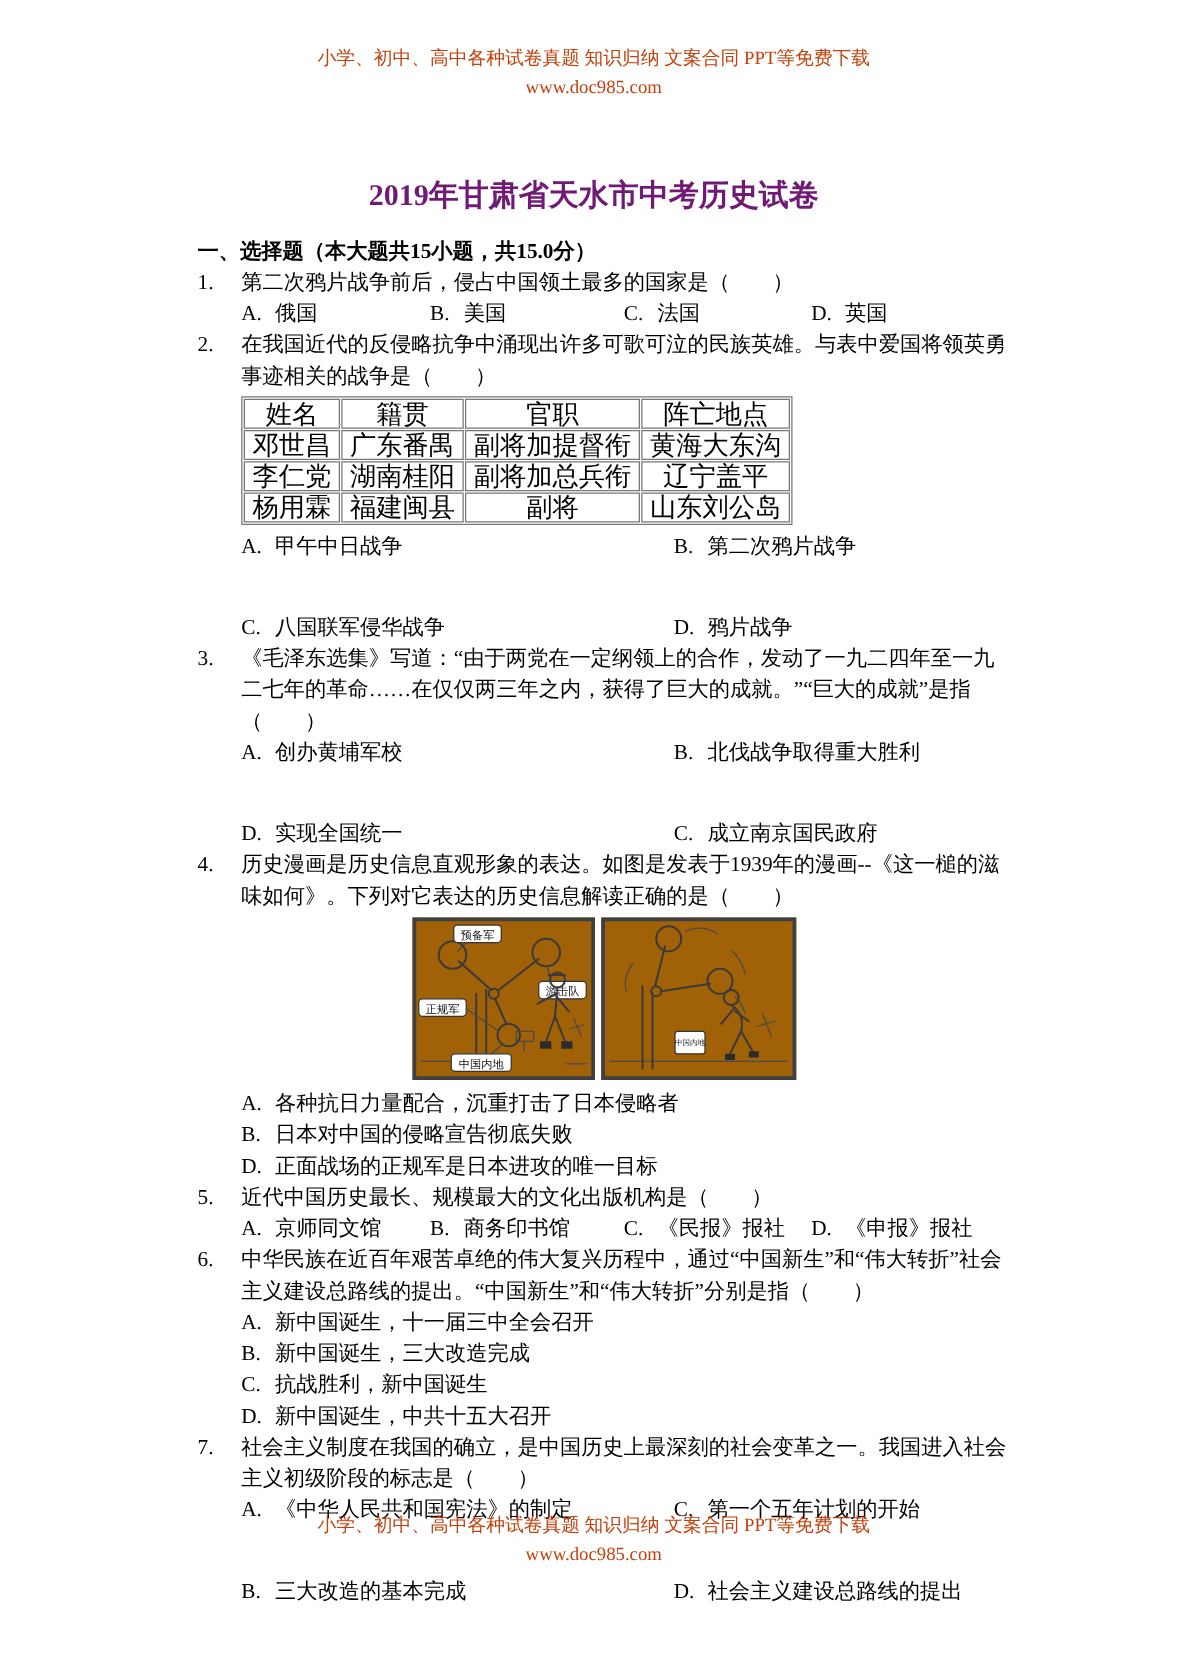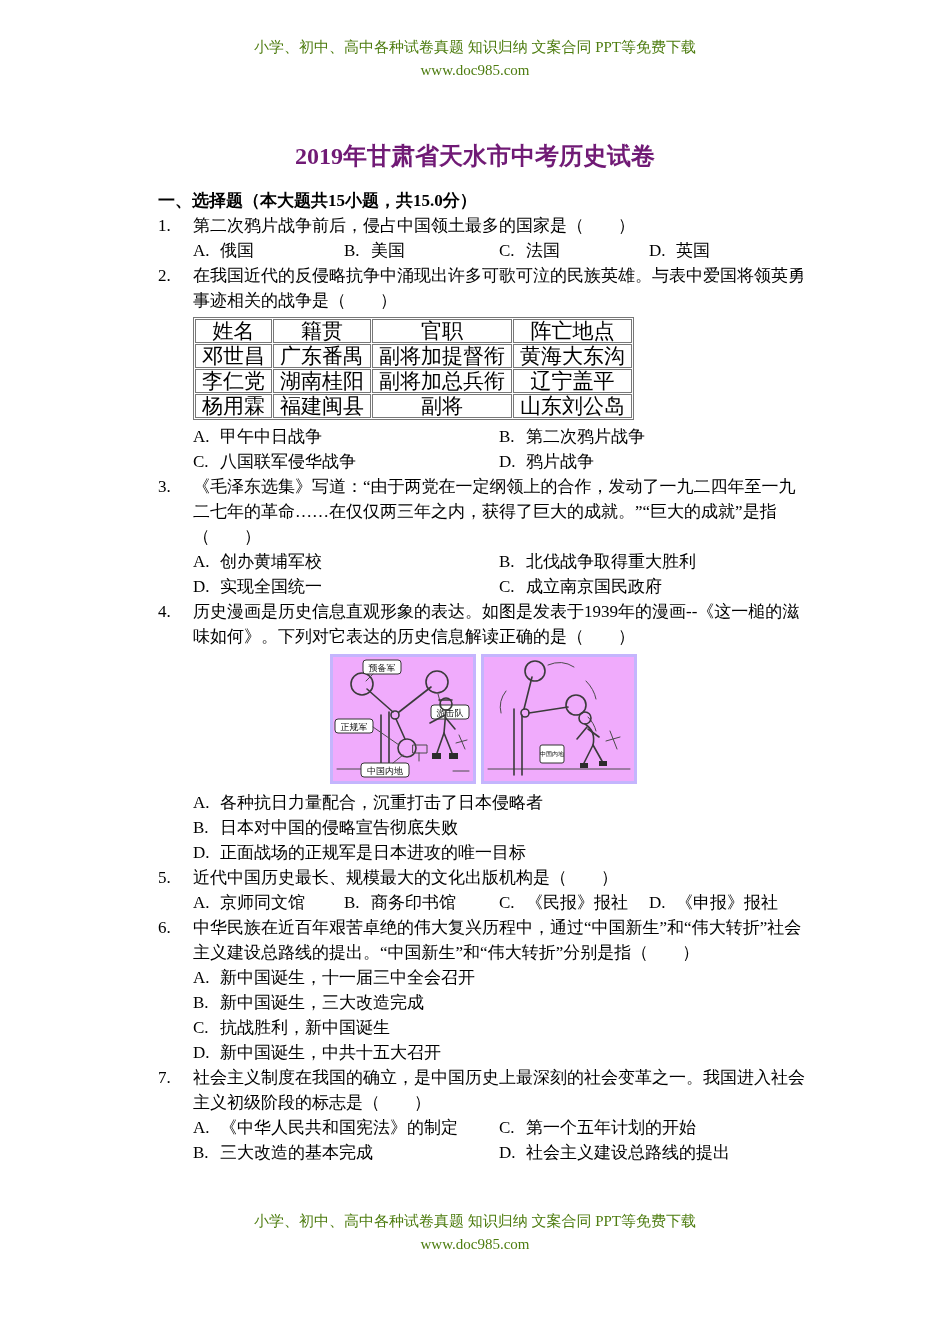--- a/index.html
+++ b/index.html
@@ -3,49 +3,49 @@
 <meta charset="utf-8">
 <style>
   html,body { margin:0; padding:0; background:#fff; }
   .page {
     position:relative; width:950px; height:1344px; background:#ffffff;
     font-family:"Liberation Serif","DejaVu Serif",serif; color:#000;
     overflow:hidden;
   }
   .doc-header, .doc-footer {
     position:absolute; left:0; right:0; text-align:center;
-    font-size:15px; line-height:23px; color:#4d7c0f;
+    font-size:15px; line-height:23px; color:#c2410c;
   }
   .doc-header { top:36px; }
   .doc-footer { top:1210px; }
   .doc-title {
     position:absolute; top:140px; left:0; right:0; margin:0;
     text-align:center; font-size:24px; font-weight:bold; color:#701a75;
   }
   .content {
     position:absolute; top:188px; left:158px; width:648px;
     font-size:17px; line-height:25px;
   }
   .section-heading { font-weight:bold; }
   .q { position:relative; padding-left:35px; }
   .q-num { position:absolute; left:0; top:0; }
   .opts1 { padding-left:35px; }
-  .opts2 { display:grid; grid-template-columns:306px 1fr; padding-left:35px; }
+  .opts2 { display:grid; grid-template-columns:306px 1fr; padding-left:35px;gap:40px; }
   .opts4 { display:grid; grid-template-columns:151px 155px 150px 1fr; padding-left:35px; }
   .opt-label { display:inline-block; min-width:27px; }
   .data-table {
     border-collapse:separate; border-spacing:1px;
     border:1px solid #777; margin:4px 0 4px 35px;
   }
   .data-table th, .data-table td {
     border:1px solid #777; padding:0 6px; height:22px; line-height:22px;
     text-align:center; font-weight:normal; font-size:21px; white-space:nowrap;
   }
   .comic { display:flex; gap:5px; margin:5px 0 6px 172px; }
-  .panel { border:3px solid #c4b5fd; background:#f0abfc; font-size:0; }
+  .panel { border:3px solid #404040; background:#a16207; font-size:0; }
   .panel svg { display:block; }
   .comic-label-box { fill:#fff; stroke:#333; stroke-width:1; }
   .comic-label { font-size:9px; fill:#111; text-anchor:middle;
     font-family:"Liberation Serif","DejaVu Serif",serif; }
   .sign-label { font-size:6px; fill:#111; text-anchor:middle; }
   .ink { stroke:#3a3a3a; fill:none; stroke-width:1.6; stroke-linecap:round; }
   .ink-thin { stroke:#4a4a4a; fill:none; stroke-width:1; stroke-linecap:round; }
   .ink-fill { fill:#2c2c2c; stroke:none; }
 </style>
 </head>

